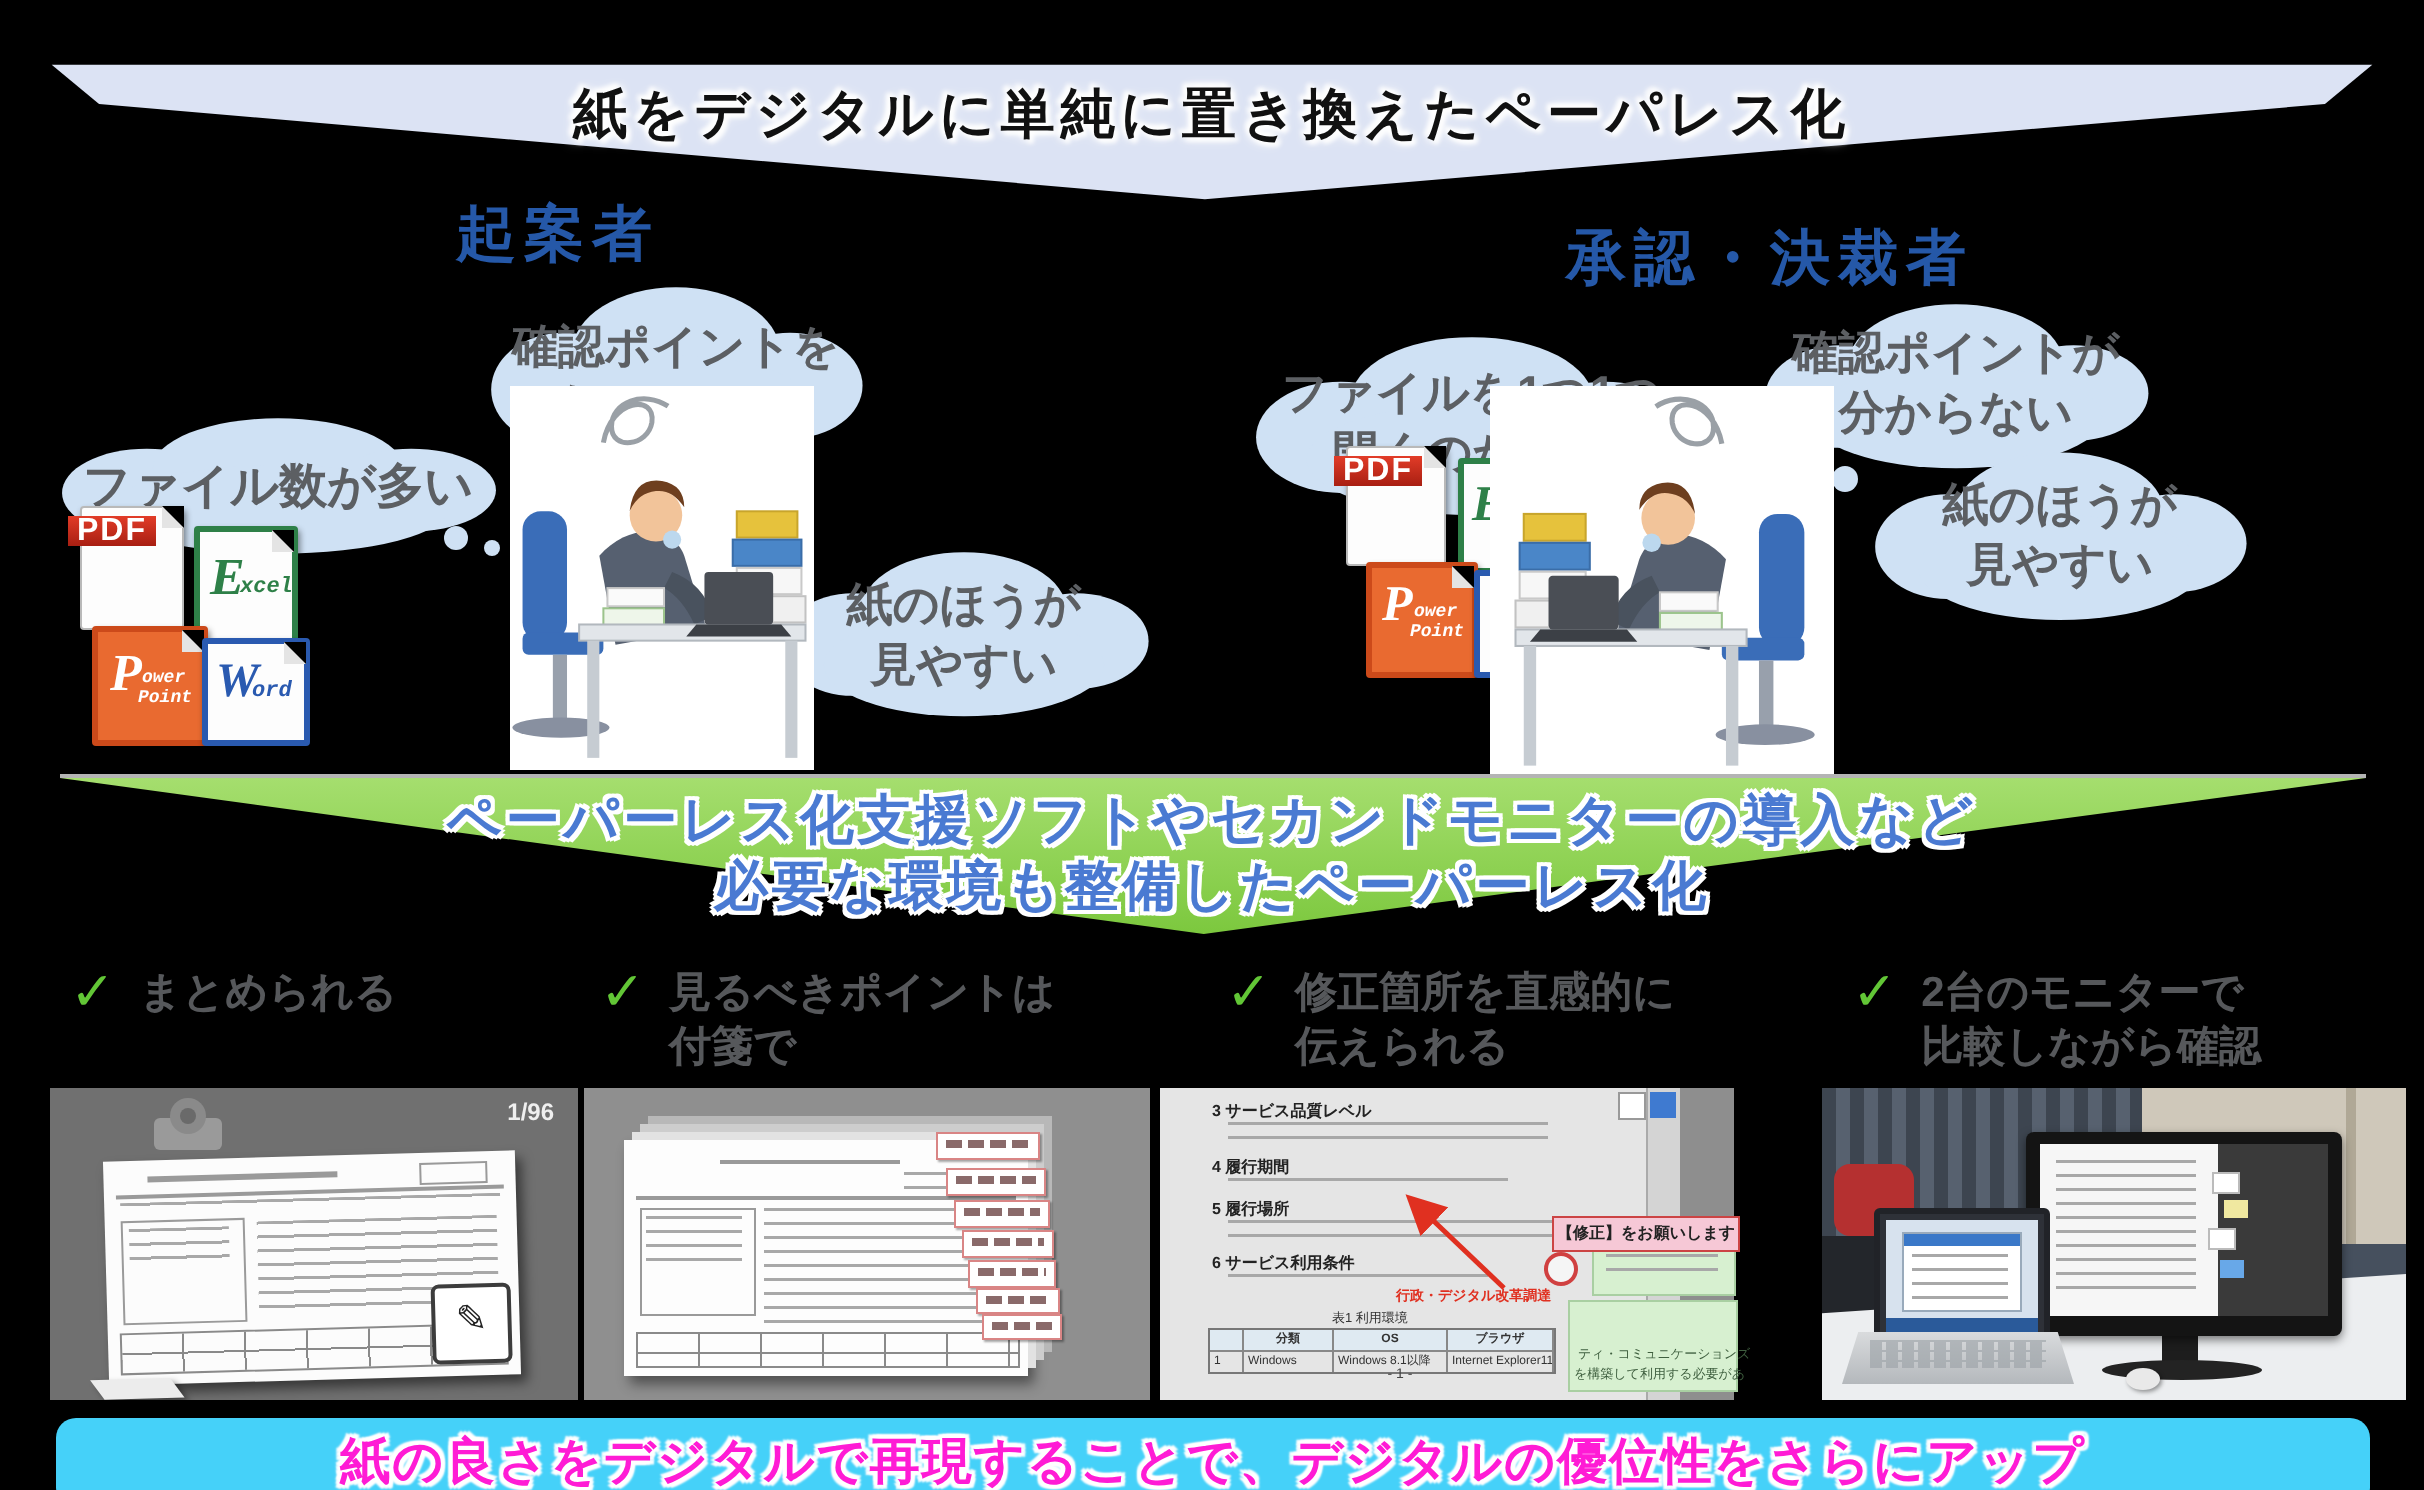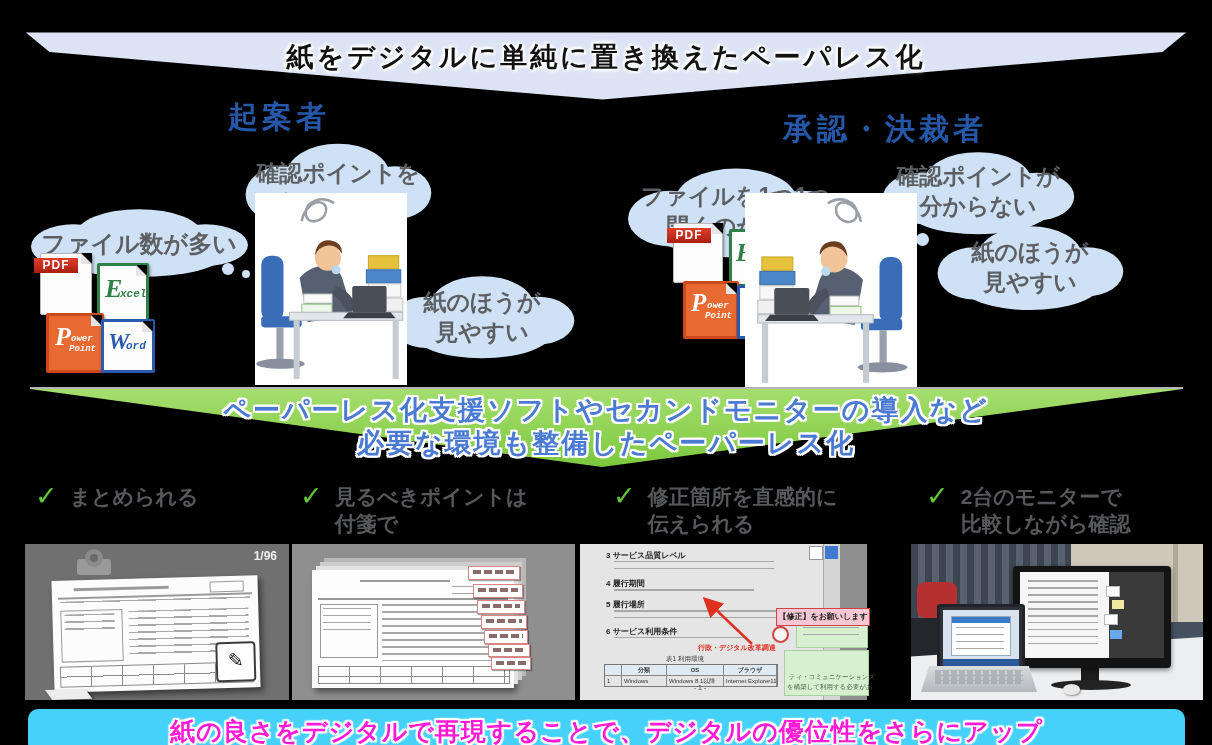--- a/index.html
+++ b/index.html
@@ -26,21 +26,21 @@
 
   
   .ficon{position:absolute;background:#fdfdfd;border-radius:2px;box-shadow:1px 2px 3px rgba(0,0,0,.45);}
   .ficon .fold{position:absolute;right:-1px;top:-1px;width:0;height:0;
     border-left:11px solid #e4e4e4;border-top:11px solid #000;}
   .ficon.excel{border:3px solid #2e8048;}
   .ficon.word{border:3px solid #2a5ab0;}
   .ficon.ppt{border:3px solid #cc4a1a;background:#e96a30;}
   .ficon.pdf{border:1px solid #b9b9b9;}
   .pdf-ribbon{position:absolute;left:-7px;top:4px;width:44px;height:15px;
-    background:linear-gradient(#e23c28,#a81f12);color:#fff;font-size:12px;font-weight:bold;
+    background:linear-gradient(#e23c28,#a81f12);color:#fff;font-size:16px;font-weight:bold;
     text-align:center;line-height:15px;letter-spacing:1px;}
   .big-letter{font-family:"Liberation Serif","DejaVu Serif",serif;font-style:italic;font-weight:bold;}
   .excel .big-letter,.excel .small-word{color:#2e8048;}
   .word .big-letter,.word .small-word{color:#2a5ab0;}
   .ppt .big-letter,.ppt .small-word{color:#fff;}
   .small-word{font-family:Liberation Mono, monospace;font-style:italic;font-weight:bold;text-align:center;}
 
   
   .worker-box{background:#fff;}
   .mirror{transform:scaleX(-1);}

